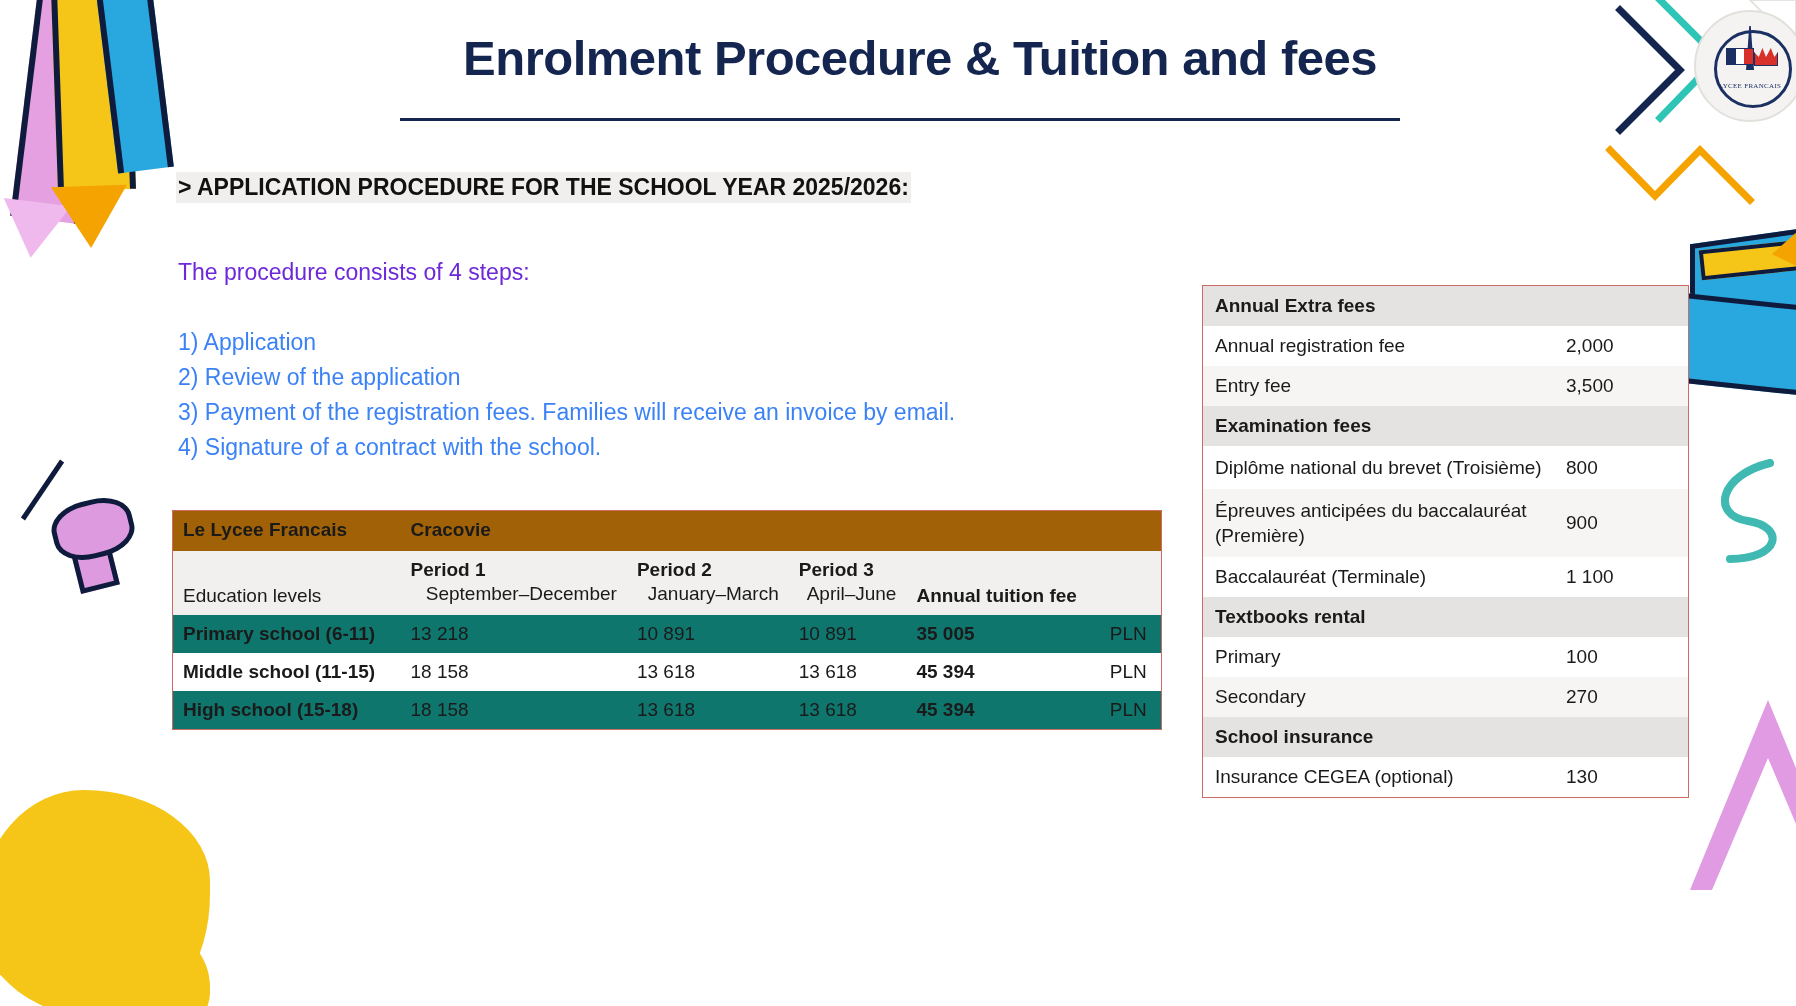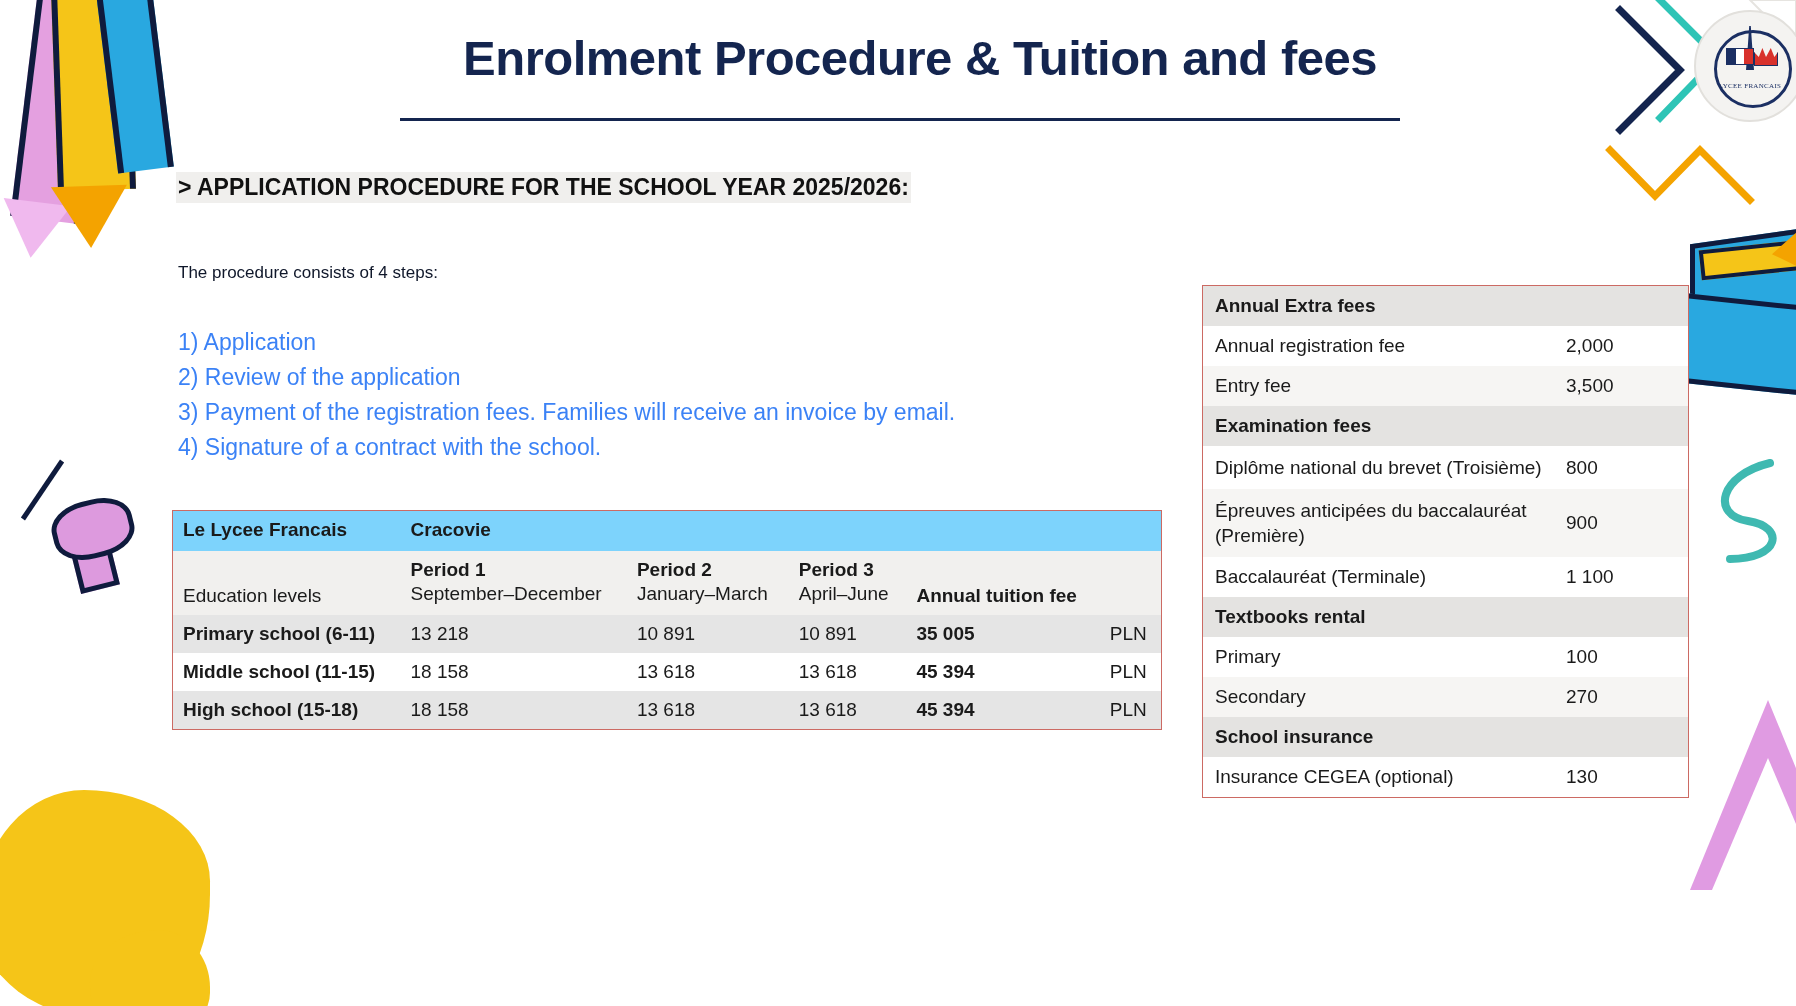--- a/index.html
+++ b/index.html
@@ -182,50 +182,50 @@
   }
 
   .subhead {
     position: absolute; left: 176px; top: 172px;
     font-size: 23px; font-weight: bold; color: #111;
     background: #f0efed; padding: 2px 2px;
   }
 
   .para {
     position: absolute; left: 178px; top: 255px;
-    font-size: 17px; line-height: 35px; color: #0f172a;
+    font-size: 23px; line-height: 35px; color: #6d28d9;
   }
   .steps {
     position: absolute; left: 178px; top: 325px;
     font-size: 23px; line-height: 35px; color: #3b82f6;
   }
 
   
   .tuition {
     position: absolute; left: 172px; top: 510px;
     width: 990px;
     border: 1px solid #cc6a63;
     border-collapse: collapse;
     background: #ffffff;
     font-size: 19px;
   }
   .tuition td, .tuition th {
     text-align: left; vertical-align: bottom;
     padding: 8px 10px;
     border: 0;
   }
-  .tuition .r-head td { background: #7dd3fc; font-weight: bold; padding-bottom: 10px; margin-left: 12px; }
+  .tuition .r-head td { background: #a16207; font-weight: bold; padding-bottom: 10px; margin-left: 12px; }
   .tuition .r-sub td { background: #f1f0ee; vertical-align: bottom; }
   .tuition .r-sub .b { font-weight: bold; }
   .tuition .zebra-a td { background: #ffffff; }
-  .tuition .zebra-b td { background: #e5e5e5; }
+  .tuition .zebra-b td { background: #0f766e; }
   .tuition .lvl { font-weight: bold; }
   .tuition .amt-bold { font-weight: bold; }
   .tuition .cur { }
-  .sub-two { display:block; font-weight: normal; line-height: 26px;}
+  .sub-two { display:block; font-weight: normal; line-height: 26px; text-align: right;}
 
   
   .extras {
     position: absolute; left: 1202px; top: 285px;
     width: 487px;
     border: 1px solid #cc6a63;
     border-collapse: collapse;
     background: #8b5cf6;
     font-size: 19px;
   }

